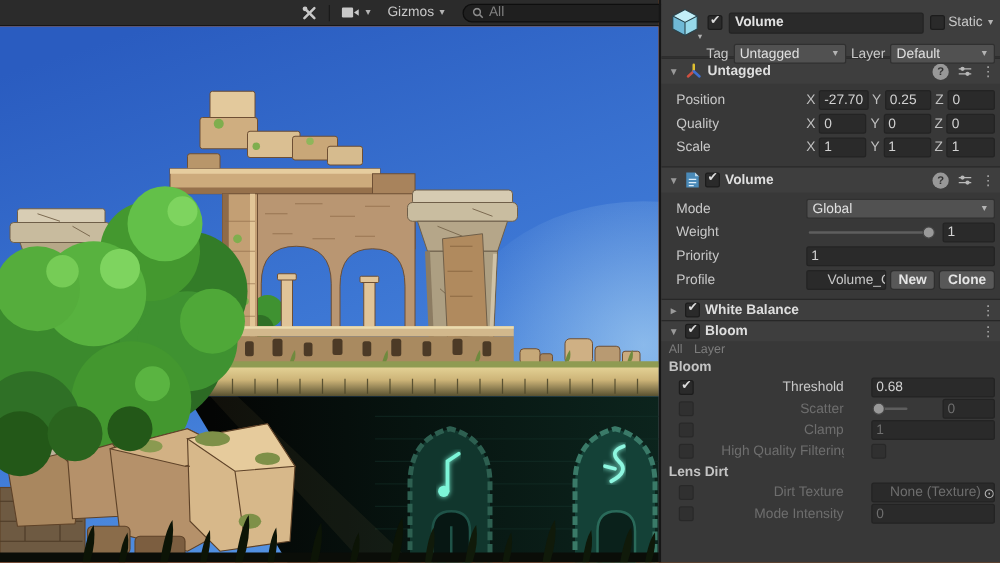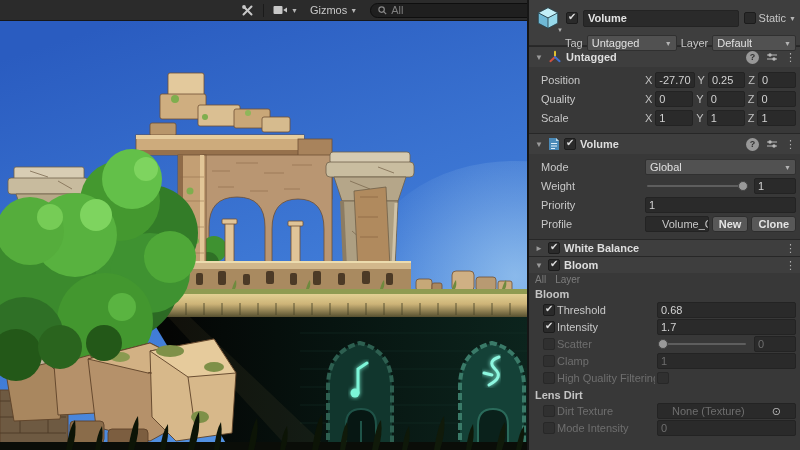--- a/index.html
+++ b/index.html
@@ -75,21 +75,21 @@
     display:flex; align-items:center; gap:2px; padding:0 14px; overflow:hidden; white-space:nowrap; }
   .objfield .picker { margin-left:auto; color:#b8b8b8; font-size:11px; }
   .btn { height:16px; background:#585858; border:1px solid #2e2e2e; border-radius:3px; color:#e4e4e4;
     display:flex; align-items:center; padding:0 6px; margin-left:3px;font-weight:bold; }
 
   .ovr-head { height:17px; background:#3e3e3e; border-top:1px solid #272727; display:flex;
     align-items:center; gap:4px; padding:0 4px 0 5px; }
   .ovr-head .title { font-weight:bold; color:#dedede; }
   .allnone { display:flex; gap:9px; color:#7d7d7d; font-size:10px; padding:1px 0 1px 6px; height:13px; }
   .subhead { font-weight:bold; color:#c4c4c4; padding:2px 0 1px 6px; height:15px; }
-  .prow { display:flex; align-items:center; height:16px; margin:1px 4px 1px 14px; gap:2px; }
+  .prow { display:flex; align-items:center; height:16px; margin:1px 4px 1px 14px; gap:22px;text-align:right; }
   .prow .plabel { width:98px; flex:0 0 auto; overflow:hidden; white-space:nowrap; }
   .prow.dis .plabel { color:#6e6e6e; }
   .prow.dis .field { color:#6e6e6e; }
   .swatch { flex:1; height:14px; border:1px solid #1c1c1c; border-radius:2px; }
   .dropperbox { width:15px; height:15px; background:#3c3c3c; border:1px solid #222; border-radius:2px;
     display:flex; align-items:center; justify-content:center; }
 </style>
 </head>
 <body>
 
@@ -565,25 +565,20 @@
         <span>All</span>
         <span>Layer</span>
       </div>
       <div class="subhead">Bloom</div>
 
       <div class="prow">
         <span class="cb checked"></span>
         <span class="plabel">Threshold</span>
         <span class="field grow">0.68</span>
       </div>
-      <div class="prow">
-        <span class="cb checked"></span>
-        <span class="plabel">Intensity</span>
-        <span class="field grow">1.7</span>
-      </div>
       <div class="prow dis">
         <span class="cb dis"></span>
         <span class="plabel">Scatter</span>
         <span class="slider">
           <span class="track"></span>
             <span class="knob left"></span>
         </span>
         <span class="field numbox">0</span>
       </div>
       <div class="prow dis">

